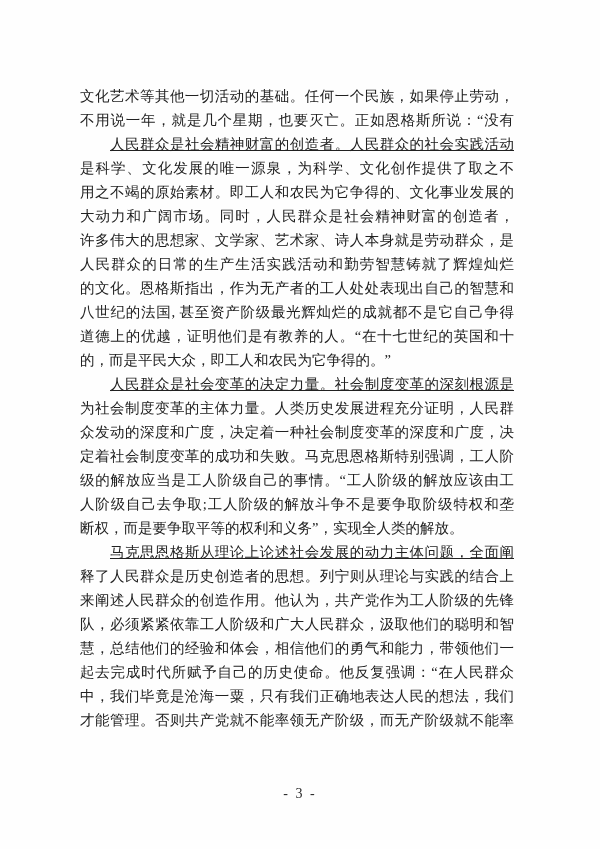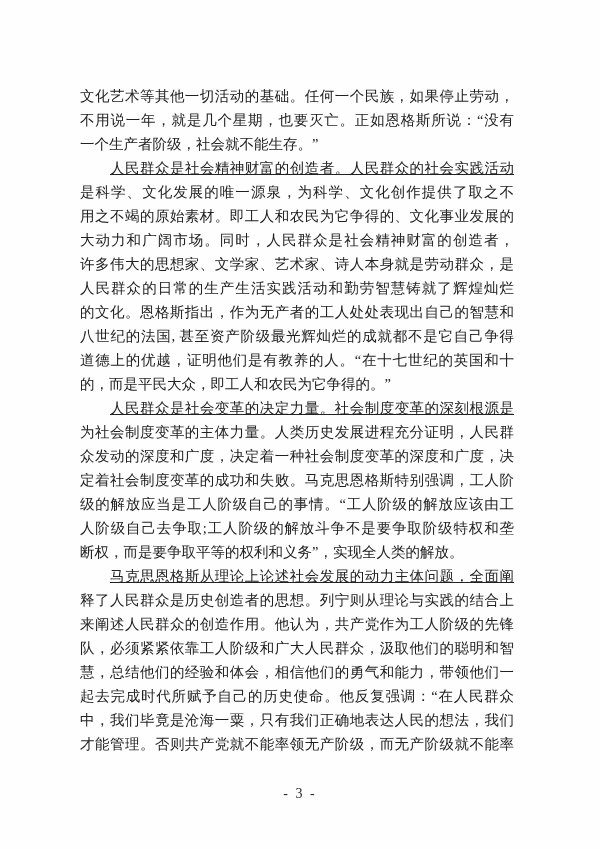--- a/index.html
+++ b/index.html
@@ -60,21 +60,20 @@
   }
 </style>
 </head>
 <body>
 
 <div class="page" style="background: rgb(254, 254, 254); color: rgb(33, 33, 33);">
   <div class="text-block">
       <div class="paragraph">
         <div class="line">文化艺术等其他一切活动的基础。任何一个民族，如果停止劳动，</div>
         <div class="line">不用说一年，就是几个星期，也要灭亡。正如恩格斯所说：“没有</div>
-        <div class="line no-justify">一个生产者阶级，社会就不能生存。”</div>
       </div>
       <div class="paragraph">
         <div class="line indent">人民群众是社会精神财富的创造者。人民群众的社会实践活动</div>
         <div class="line">是科学、文化发展的唯一源泉，为科学、文化创作提供了取之不尽、</div>
         <div class="line">用之不竭的原始素材。即工人和农民为它争得的、文化事业发展的强</div>
         <div class="line">大动力和广阔市场。同时，人民群众是社会精神财富的创造者，</div>
         <div class="line">许多伟大的思想家、文学家、艺术家、诗人本身就是劳动群众，是</div>
         <div class="line">人民群众的日常的生产生活实践活动和勤劳智慧铸就了辉煌灿烂</div>
         <div class="line">的文化。恩格斯指出，作为无产者的工人处处表现出自己的智慧和</div>
         <div class="line">八世纪的法国, 甚至资产阶级最光辉灿烂的成就都不是它自己争得</div>

